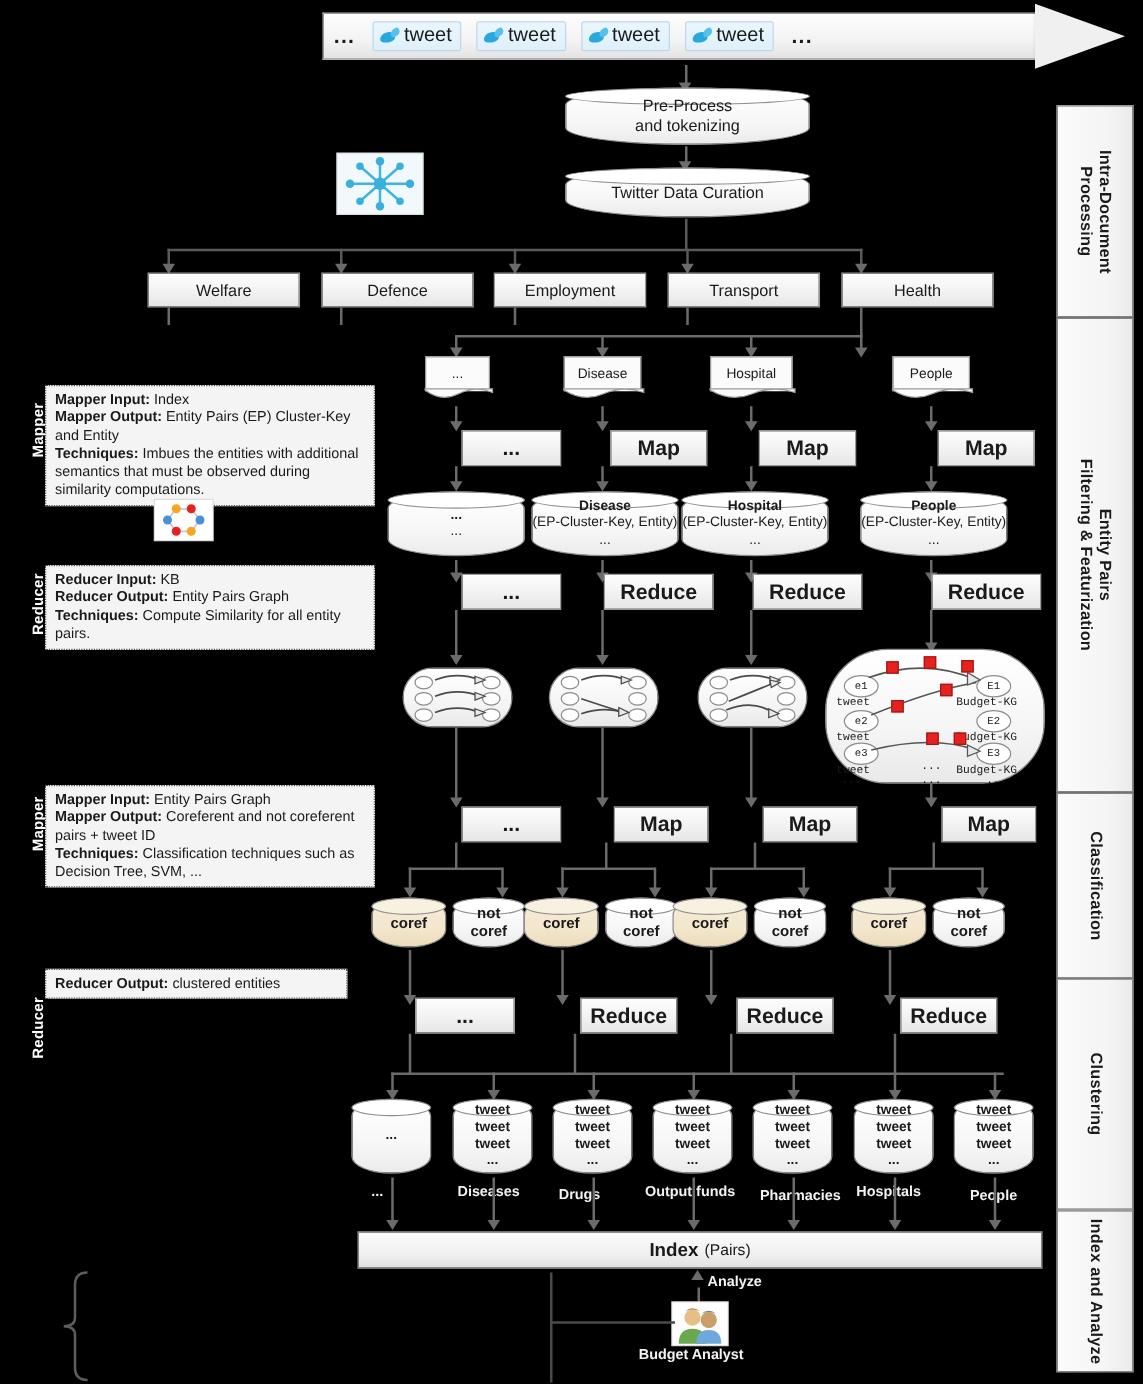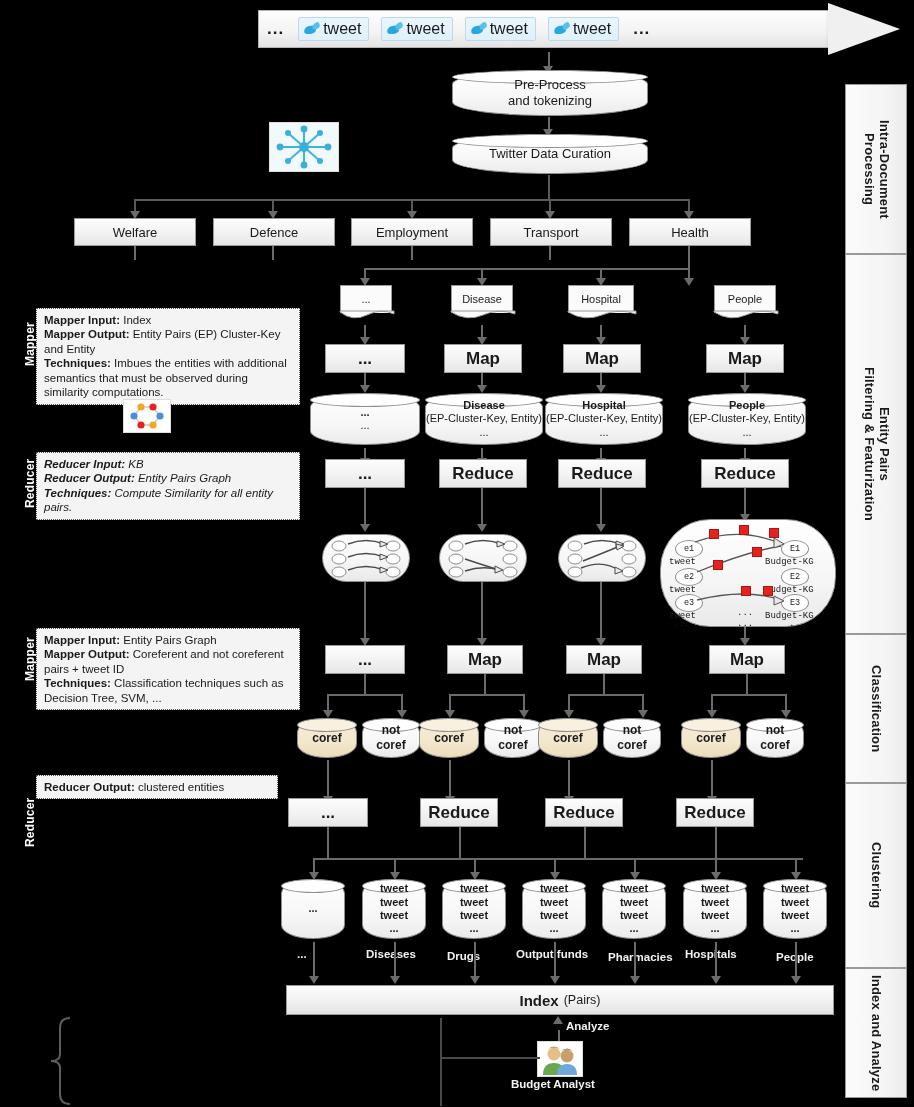--- a/index.html
+++ b/index.html
@@ -3,21 +3,21 @@
 <meta charset="utf-8">
 <style>
   html,body{margin:0;padding:0;background:#000;}
   body{width:914px;height:1107px;position:relative;overflow:hidden;
        font-family:"Liberation Sans","DejaVu Sans",sans-serif;color:#1a1a1a;}
 
   
   .box{position:absolute;background:linear-gradient(180deg,#fdfdfd 0%,#f2f2f2 55%,#e6e6e6 100%);
        border:1px solid #9a9a9a;box-shadow:2px 2px 0 rgba(0,0,0,.35);
        display:flex;align-items:center;justify-content:center;
-       font-size:13px;box-sizing:border-box;}
+       font-size:13px;box-sizing:border-box;margin-left:44px;}
   .box.bold{font-weight:bold;font-size:17px;}
 
   
   .cyl{position:absolute;box-sizing:border-box;
        background:linear-gradient(180deg,#ffffff 0%,#f7f7f7 60%,#ebebeb 100%);
        border:1px solid #8e8e8e;border-radius:50%/14px;
        box-shadow:2px 3px 3px rgba(0,0,0,.35);
        display:flex;flex-direction:column;align-items:center;justify-content:center;
        font-size:11px;text-align:center;line-height:1.22;}
   .cyl:before{content:"";position:absolute;left:-1px;right:-1px;top:-1px;height:14px;
@@ -619,21 +619,21 @@
     <circle cx="17" cy="7" r="3.6" fill="#f5a623"></circle>
     <circle cx="29" cy="7" r="3.6" fill="#e8201e"></circle>
     <circle cx="10" cy="16" r="3.6" fill="#4a90d9"></circle>
     <circle cx="36" cy="16" r="3.6" fill="#4a90d9"></circle>
     <circle cx="17" cy="25" r="3.6" fill="#e8201e"></circle>
     <circle cx="29" cy="25" r="3.6" fill="#f5a623"></circle>
   </svg>
 </div>
 
 <div class="vlabel" style="left:22px;top:452px;width:16px;height:62px;">Reducer</div>
-<div class="note" style="left:36px;top:452px;width:264px;font-style:italic;">
+<div class="note" style="left:36px;top:452px;width:264px;">
   <div><b>Reducer Input:</b><span> KB</span></div>
   <div><b>Reducer Output:</b><span> Entity Pairs Graph</span></div>
   <div><b>Techniques:</b><span> Compute Similarity for all entity pairs.</span></div>
 </div>
 
 <div class="vlabel" style="left:22px;top:628px;width:16px;height:62px;">Mapper</div>
 <div class="note" style="left:36px;top:628px;width:264px;">
   <div><b>Mapper Input:</b><span> Entity Pairs Graph</span></div>
   <div><b>Mapper Output:</b><span> Coreferent and not coreferent pairs + tweet ID</span></div>
   <div><b>Techniques:</b><span> Classification techniques such as Decision Tree, SVM, ...</span></div>

